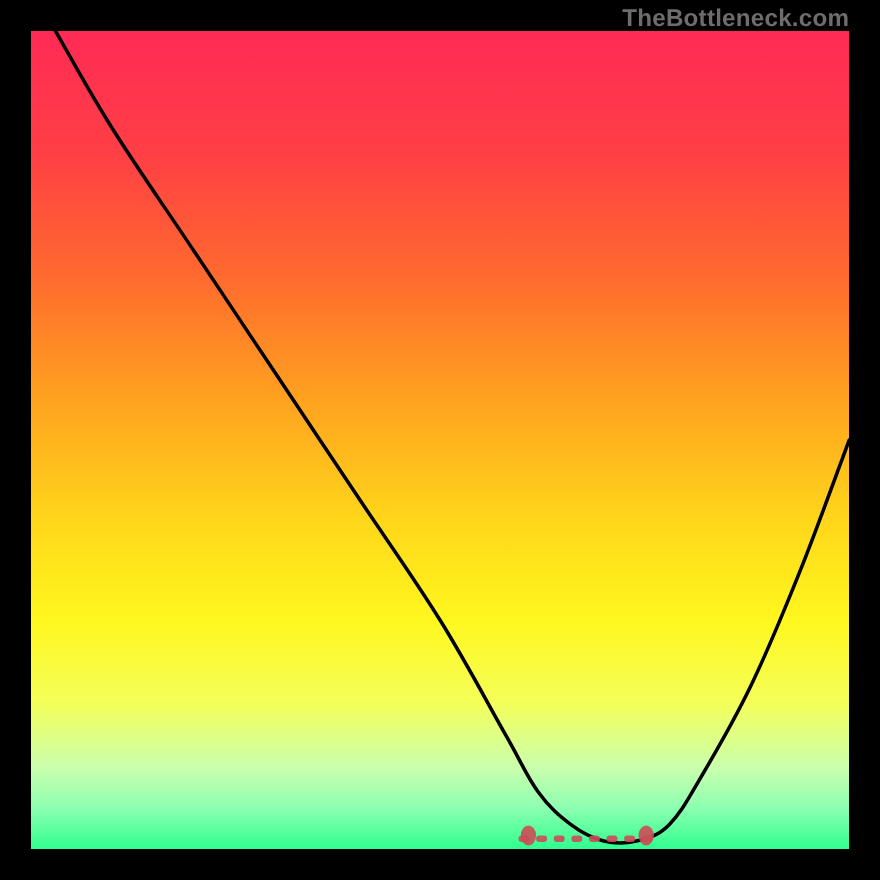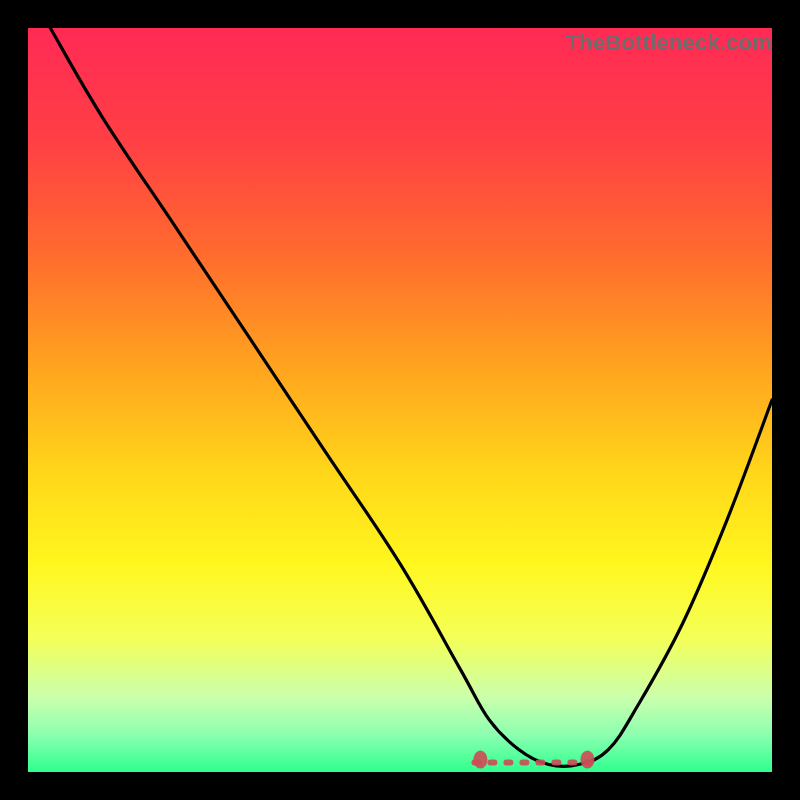--- a/index.html
+++ b/index.html
@@ -27,21 +27,20 @@
   .watermark {
     position: absolute;
     top: 4px;
     right: 28px;
     font-family: Arial, Helvetica, sans-serif;
     font-size: 22px;
     font-weight: 600;
     color: #6d6d6d;
     letter-spacing: 0.2px;
     z-index: 20;
-    margin-top: 26px;
   }
   svg {
     display: block;
   }
 </style>
 </head>
 <body>
 
 <div class="frame">
 

